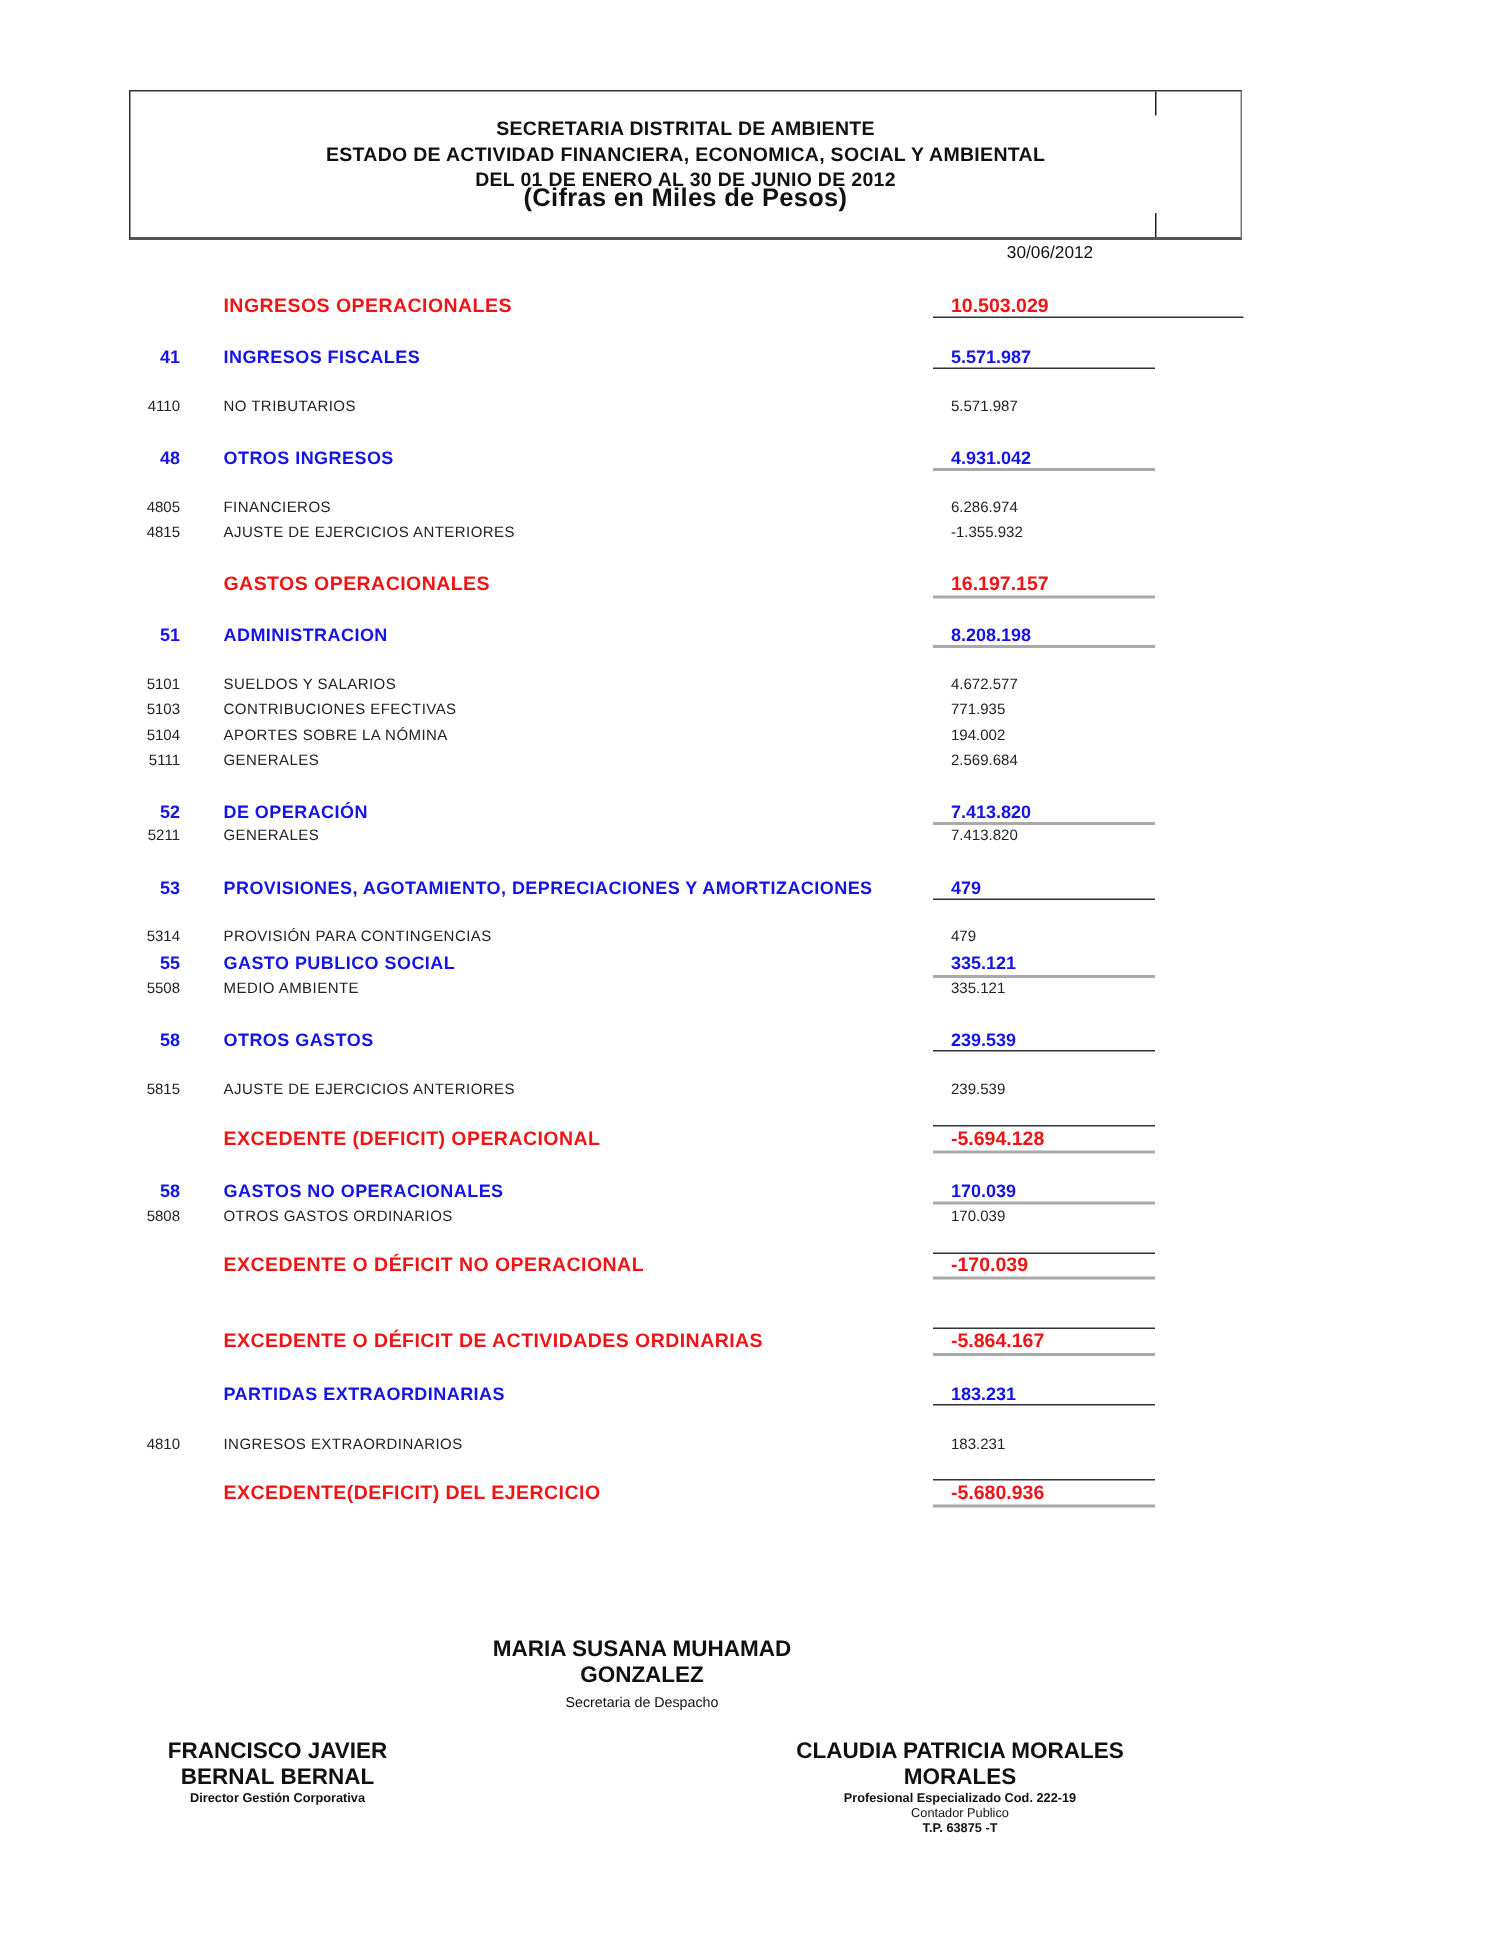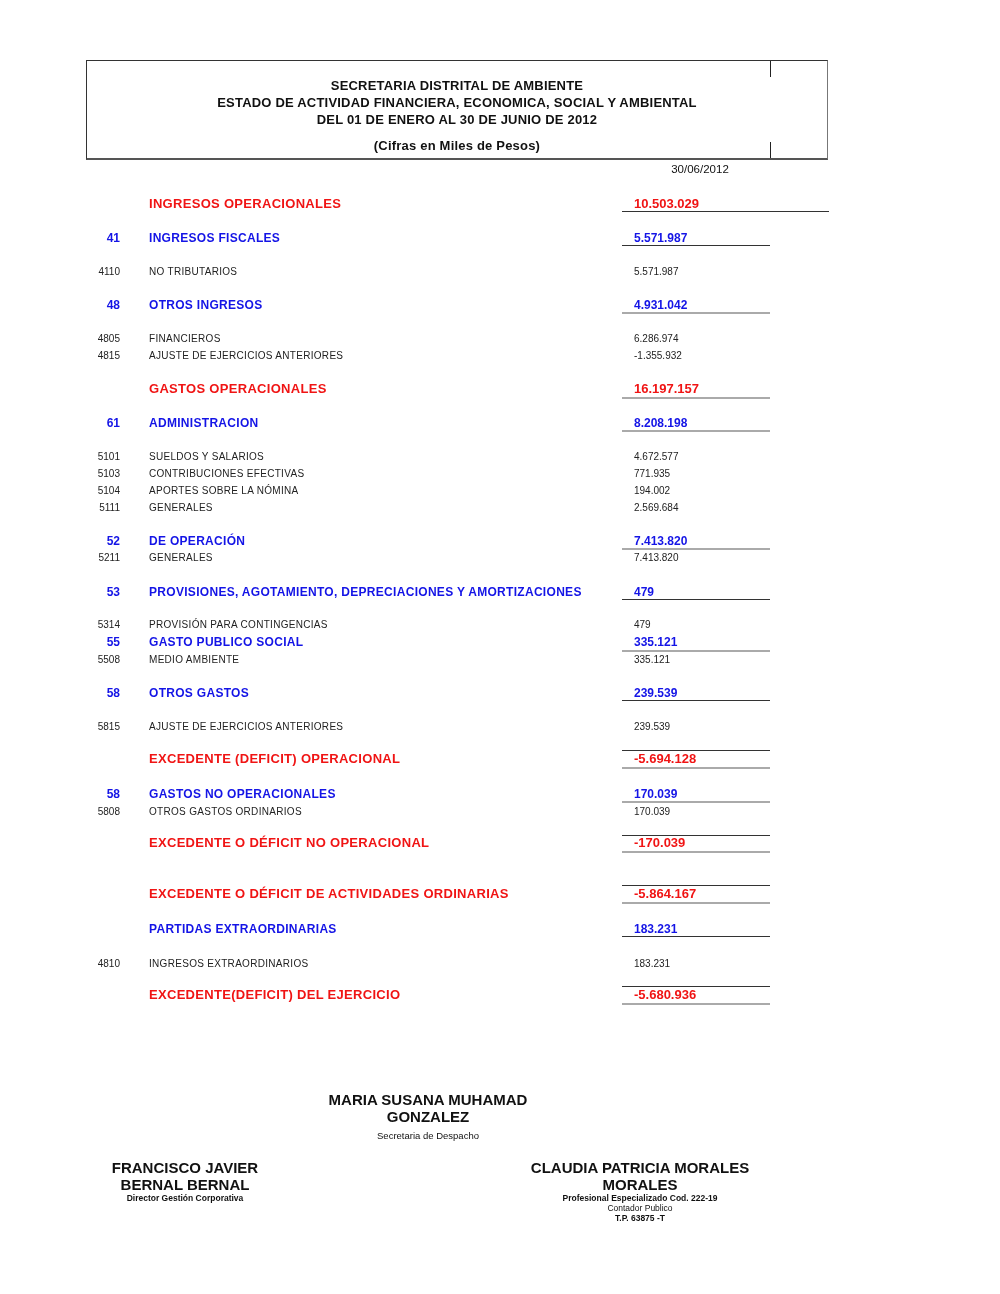--- a/index.html
+++ b/index.html
@@ -5,21 +5,21 @@
     html, body { margin: 0; padding: 0; background: #ffffff; }
     body { width: 1000px; height: 1294px; position: relative; font-family: "Liberation Sans", "DejaVu Sans", sans-serif; color: #222; overflow: hidden; }
     .hdr-box { position: absolute; left: 86px; top: 60px; width: 742px; height: 100px; border: 1px solid #333; border-right-color: #777; border-bottom: 2px solid #555; box-sizing: border-box; }
     .hdr-tick { position: absolute; left: 683px; width: 1px; background: #222; }
     .hdr-tick.top { top: 0; height: 16px; }
     .hdr-tick.bot { bottom: 0; height: 16px; }
     .hdr-line { position: absolute; left: 0; width: 100%; text-align: center; font-weight: bold; font-size: 13px; letter-spacing: 0.2px; color: #111; }
     .hdr-line.l1 { top: 17px; }
     .hdr-line.l2 { top: 34px; }
     .hdr-line.l3 { top: 51px; }
-    .hdr-line.l4 { top: 77px; font-size: 13px; }
+    .hdr-line.l4 { top: 61px; font-size: 17px; }
     .date-col { position: absolute; left: 630px; top: 163px; width: 140px; text-align: center; font-size: 11.5px; color: #111; }
 
     .row { position: absolute; left: 86px; width: 700px; height: 16px; }
     .code { position: absolute; left: 0; top: 0; width: 34px; font-size: 10px; color: #222; text-align: right; }
     .label { position: absolute; left: 38px; top: 0; font-size: 10px; color: #222; letter-spacing: 0.3px; white-space: nowrap; margin-left: 25px; }
     .val { position: absolute; right: 2px; top: 0; width: 150px; text-align: left; font-size: 10px; color: #222; }
     .row.sec .code { font-size: 12px; font-weight: bold; color: #1414e6; }
     .row.sec .label { font-size: 12px; font-weight: bold; color: #1414e6; }
     .row.sec .val { font-size: 12px; font-weight: bold; color: #1414e6; }
     .row.tot .label { font-size: 13px; font-weight: bold; color: #f01414; }
@@ -88,21 +88,21 @@
 </div>
 
 <div class="row tot" style="top:381px">
   <span class="code"></span>
   <span class="label">GASTOS OPERACIONALES</span>
   <span class="val">16.197.157</span>
 </div>
 <div class="uline dbl" style="top:397px"></div>
 
 <div class="row sec" style="top:416px">
-  <span class="code">61</span>
+  <span class="code">51</span>
   <span class="label">ADMINISTRACION</span>
   <span class="val">8.208.198</span>
 </div>
 <div class="uline dbl" style="top:430px"></div>
 
 <div class="row" style="top:451px">
   <span class="code">5101</span>
   <span class="label">SUELDOS Y SALARIOS</span>
   <span class="val">4.672.577</span>
 </div>

